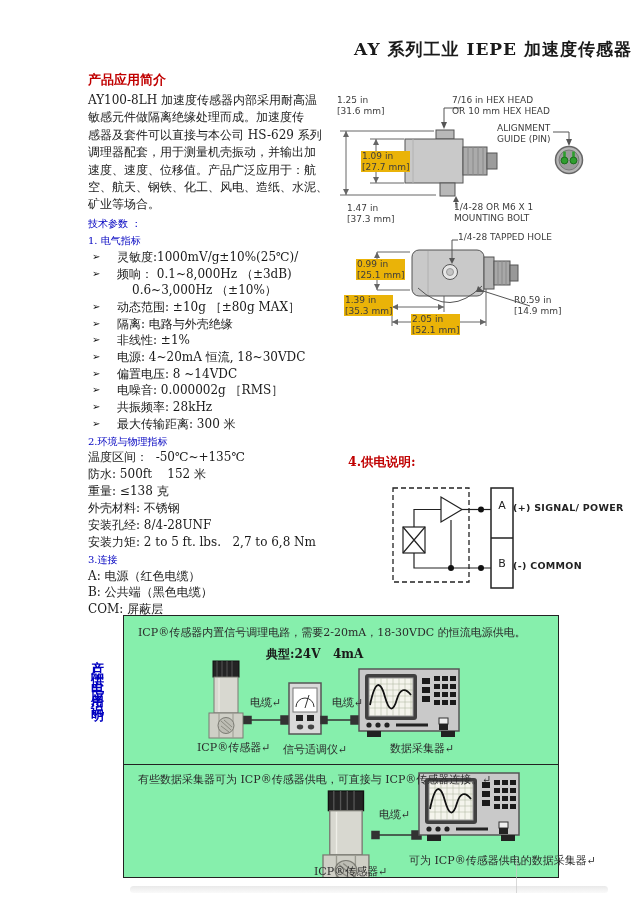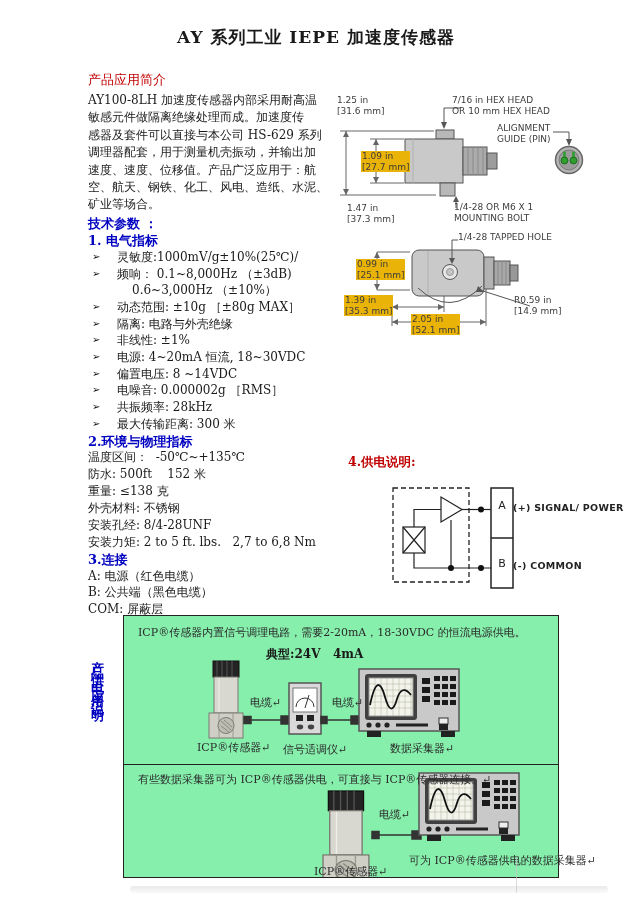--- a/index.html
+++ b/index.html
@@ -1,24 +1,24 @@
 <!DOCTYPE html>
 <html><head>
 <meta charset="utf-8">
 <style>
   html,body{margin:0;padding:0;background:#e8e8e8}
   #page{position:relative;width:636px;height:900px;background:#fff;overflow:hidden;
         font-family:"DejaVu Serif","Liberation Serif",serif;color:#1a1a1a}
   .abs{position:absolute}
-  .title{top:26px;left:0;width:632px;text-align:center;font-size:17px;font-weight:bold;letter-spacing:1px}
+  .title{top:38px;left:0;width:632px;text-align:right;font-size:17px;font-weight:bold;letter-spacing:1px}
   
   #leftcol{left:88px;top:71px;width:260px}
-  .intro-h{font-size:13px;font-weight:normal;margin:0 0 3px}
+  .intro-h{font-size:13px;font-weight:bold;margin:0 0 3px}
   .iline{font-size:12px;line-height:17.4px}
-  .sech{font-size:13px;font-weight:bold;line-height:15.5px;margin-top:2px}
+  .sech{font-size:10px;font-weight:normal;line-height:15.5px;margin-top:2px}
   .brow{display:flex;font-size:12px;line-height:16.7px;white-space:pre}
   .brow .bul{width:25px;padding-left:4px;font-size:10px;line-height:16.7px;color:#111}
   .brow.indent{padding-left:44px}
   .eline{font-size:12px;line-height:17.05px;white-space:pre}
   .cline{font-size:12px;line-height:16.5px;white-space:pre}
   
   .dimlbl{font-family:"DejaVu Sans","Liberation Sans",sans-serif;font-size:9px;line-height:10.5px;
           color:#3c3c3c;white-space:pre-line}
   .dimlbl.bg{background:#eab308;padding:0 1px}
   .pwr-h{font-size:12.5px;font-weight:bold}

